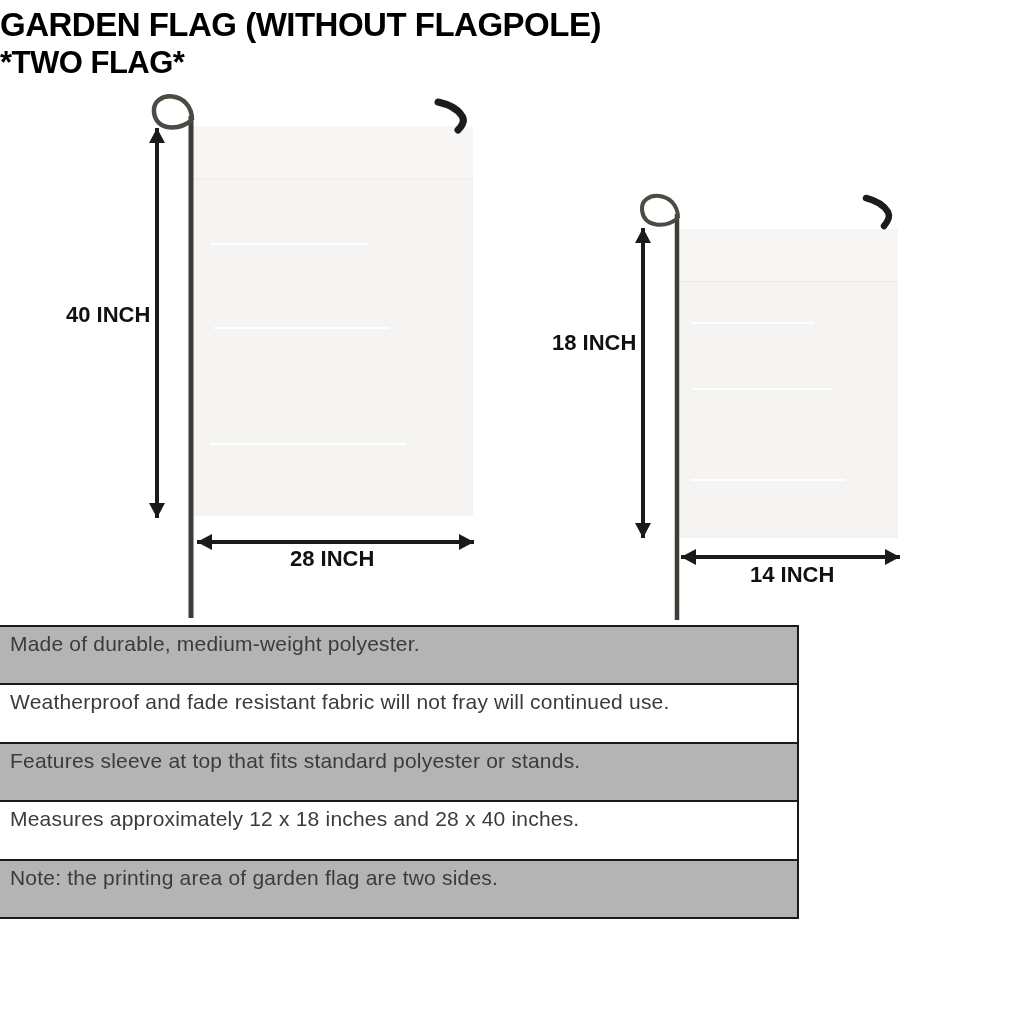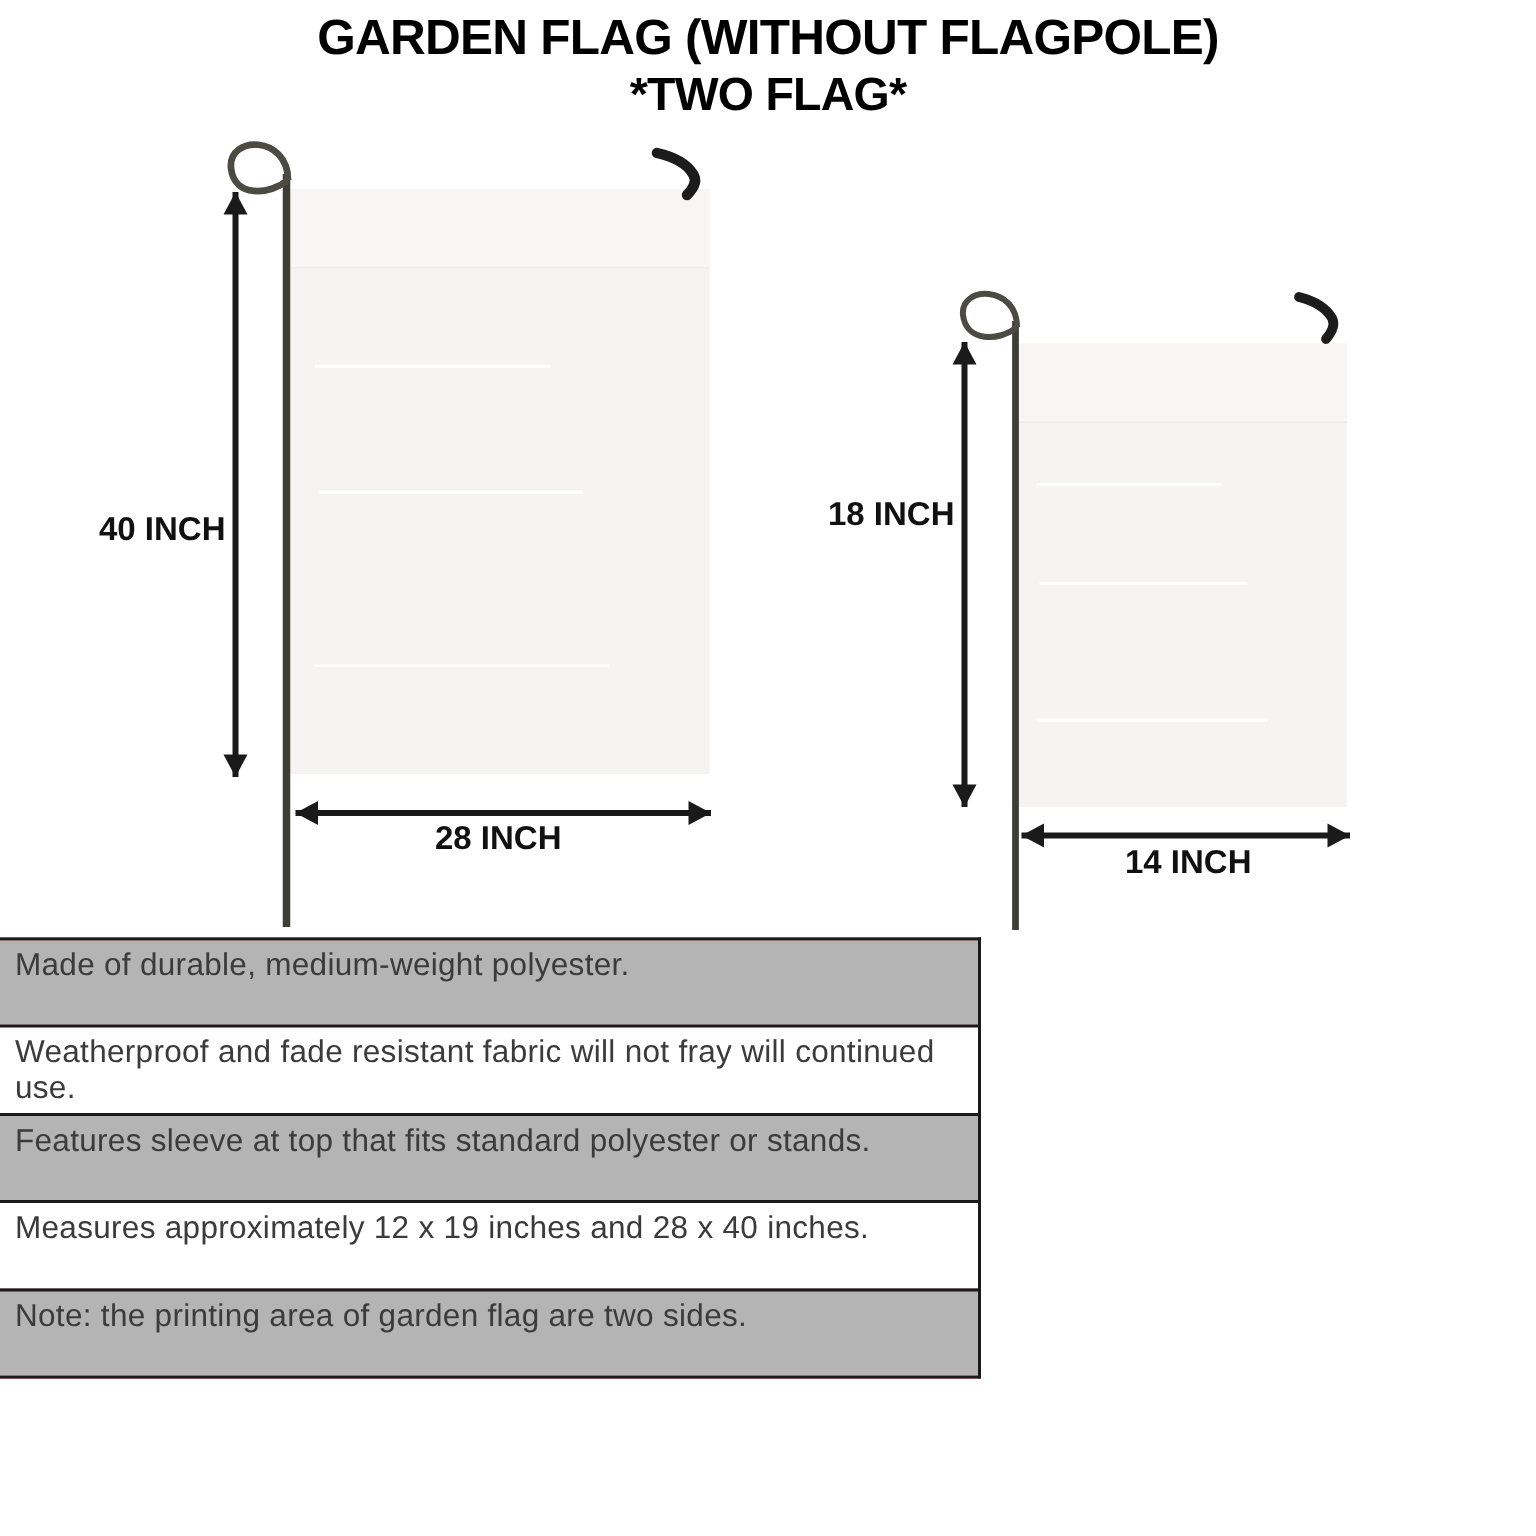--- a/index.html
+++ b/index.html
@@ -3,21 +3,21 @@
 <meta charset="utf-8">
 <style>
   html,body{margin:0;padding:0;}
   body{
     width:1024px;height:1024px;position:relative;overflow:hidden;
     background:#ffffff;
     font-family:"Liberation Sans", sans-serif;
   }
   
   .title{
-    position:absolute;left:0;top:6px;width:1024px;text-align:center;
+    position:absolute;left:0;top:6px;width:1024px;
     font-weight:bold;color:#000;line-height:1.18;letter-spacing:-0.5px;
   }
   .title .line1{font-size:33px;}
   .title .line2{font-size:31px;}
 
   
   .flag{
     position:absolute;background:#f5f4f2;
   }
   .flag::before{ 
@@ -48,23 +48,23 @@
   .h-arrow::after{content:"";position:absolute;right:0;top:-6px;width:0;height:0;
     border-top:8px solid transparent;border-bottom:8px solid transparent;border-left:15px solid #1a1a1a;}
 
   .dim-label{
     position:absolute;font-weight:bold;color:#111;font-size:22px;white-space:nowrap;
     letter-spacing:0px;
   }
 
   
   .features{
-    position:absolute;left:0;top:625px;width:654px;height:294px;
+    position:absolute;left:0;top:625px;width:799px;height:294px;
     box-sizing:border-box;border:2px solid #1a1a1a;border-left:none;
-    display:flex;flex-direction:column;background:#c2410c;
+    display:flex;flex-direction:column;background:#eab308;
   }
   .features .row{
     flex:1;box-sizing:border-box;padding:5px 10px 0 10px;
     font-size:21px;color:#3b3b3b;letter-spacing:0.2px;
   }
   .features .row + .row{border-top:2px solid #1a1a1a;}
   .features .shaded{background:#b4b4b4;}
   .features .plain{background:#ffffff;}
 </style>
 </head>
@@ -77,21 +77,21 @@
 
 <div id="flag-large" class="flag"></div>
 
 <svg class="stand" style="left:140px;top:88px;" width="340" height="536" viewBox="0 0 340 536">
   <line x1="51" y1="28" x2="51" y2="530" stroke="#3e3e37" stroke-width="5"></line>
   <path d="M 52,32 C 52,2 12,2 14,24 C 16,44 40,42 52,32" fill="none" stroke="#4b4b43" stroke-width="4.5"></path>
   <path d="M 298,14 Q 316,18 322,28 Q 326,34 318,42" fill="none" stroke="#1c1c1c" stroke-width="7" stroke-linecap="round"></path>
 </svg>
 
 <div class="v-arrow" style="left:155px;top:128px;height:390px;"></div>
-<div class="dim-label" style="left:66px;top:302px;margin-top:38px;">40 INCH</div>
+<div class="dim-label" style="left:66px;top:302px;">40 INCH</div>
 
 <div class="h-arrow" style="left:197px;top:540px;width:277px;"></div>
 <div class="dim-label" style="left:290px;top:546px;">28 INCH</div>
 
 <div id="flag-small" class="flag"></div>
 
 <svg class="stand" style="left:620px;top:188px;" width="290" height="436" viewBox="0 0 290 436">
   <line x1="57" y1="26" x2="57" y2="432" stroke="#3e3e37" stroke-width="4.5"></line>
   <path d="M 58,30 C 58,2 20,2 22,22 C 24,40 46,40 58,30" fill="none" stroke="#4b4b43" stroke-width="4"></path>
   <path d="M 246,10 Q 262,14 268,24 Q 271,30 264,38" fill="none" stroke="#1c1c1c" stroke-width="6.5" stroke-linecap="round"></path>
@@ -100,15 +100,15 @@
 <div class="v-arrow" style="left:641px;top:228px;height:310px;"></div>
 <div class="dim-label" style="left:552px;top:330px;">18 INCH</div>
 
 <div class="h-arrow" style="left:681px;top:555px;width:219px;"></div>
 <div class="dim-label" style="left:750px;top:562px;">14 INCH</div>
 
 <div class="features">
   <div class="row shaded">Made of durable, medium-weight polyester.</div>
   <div class="row plain">Weatherproof and fade resistant fabric will not fray will continued use.</div>
   <div class="row shaded">Features sleeve at top that fits standard polyester or stands.</div>
-  <div class="row plain">Measures approximately 12 x 19 inches and 28 x 40 inches.</div>
+  <div class="row plain">Measures approximately 12 x 18 inches and 28 x 40 inches.</div>
   <div class="row shaded">Note: the printing area of garden flag are two sides.</div>
 </div>
 
 </body></html>

